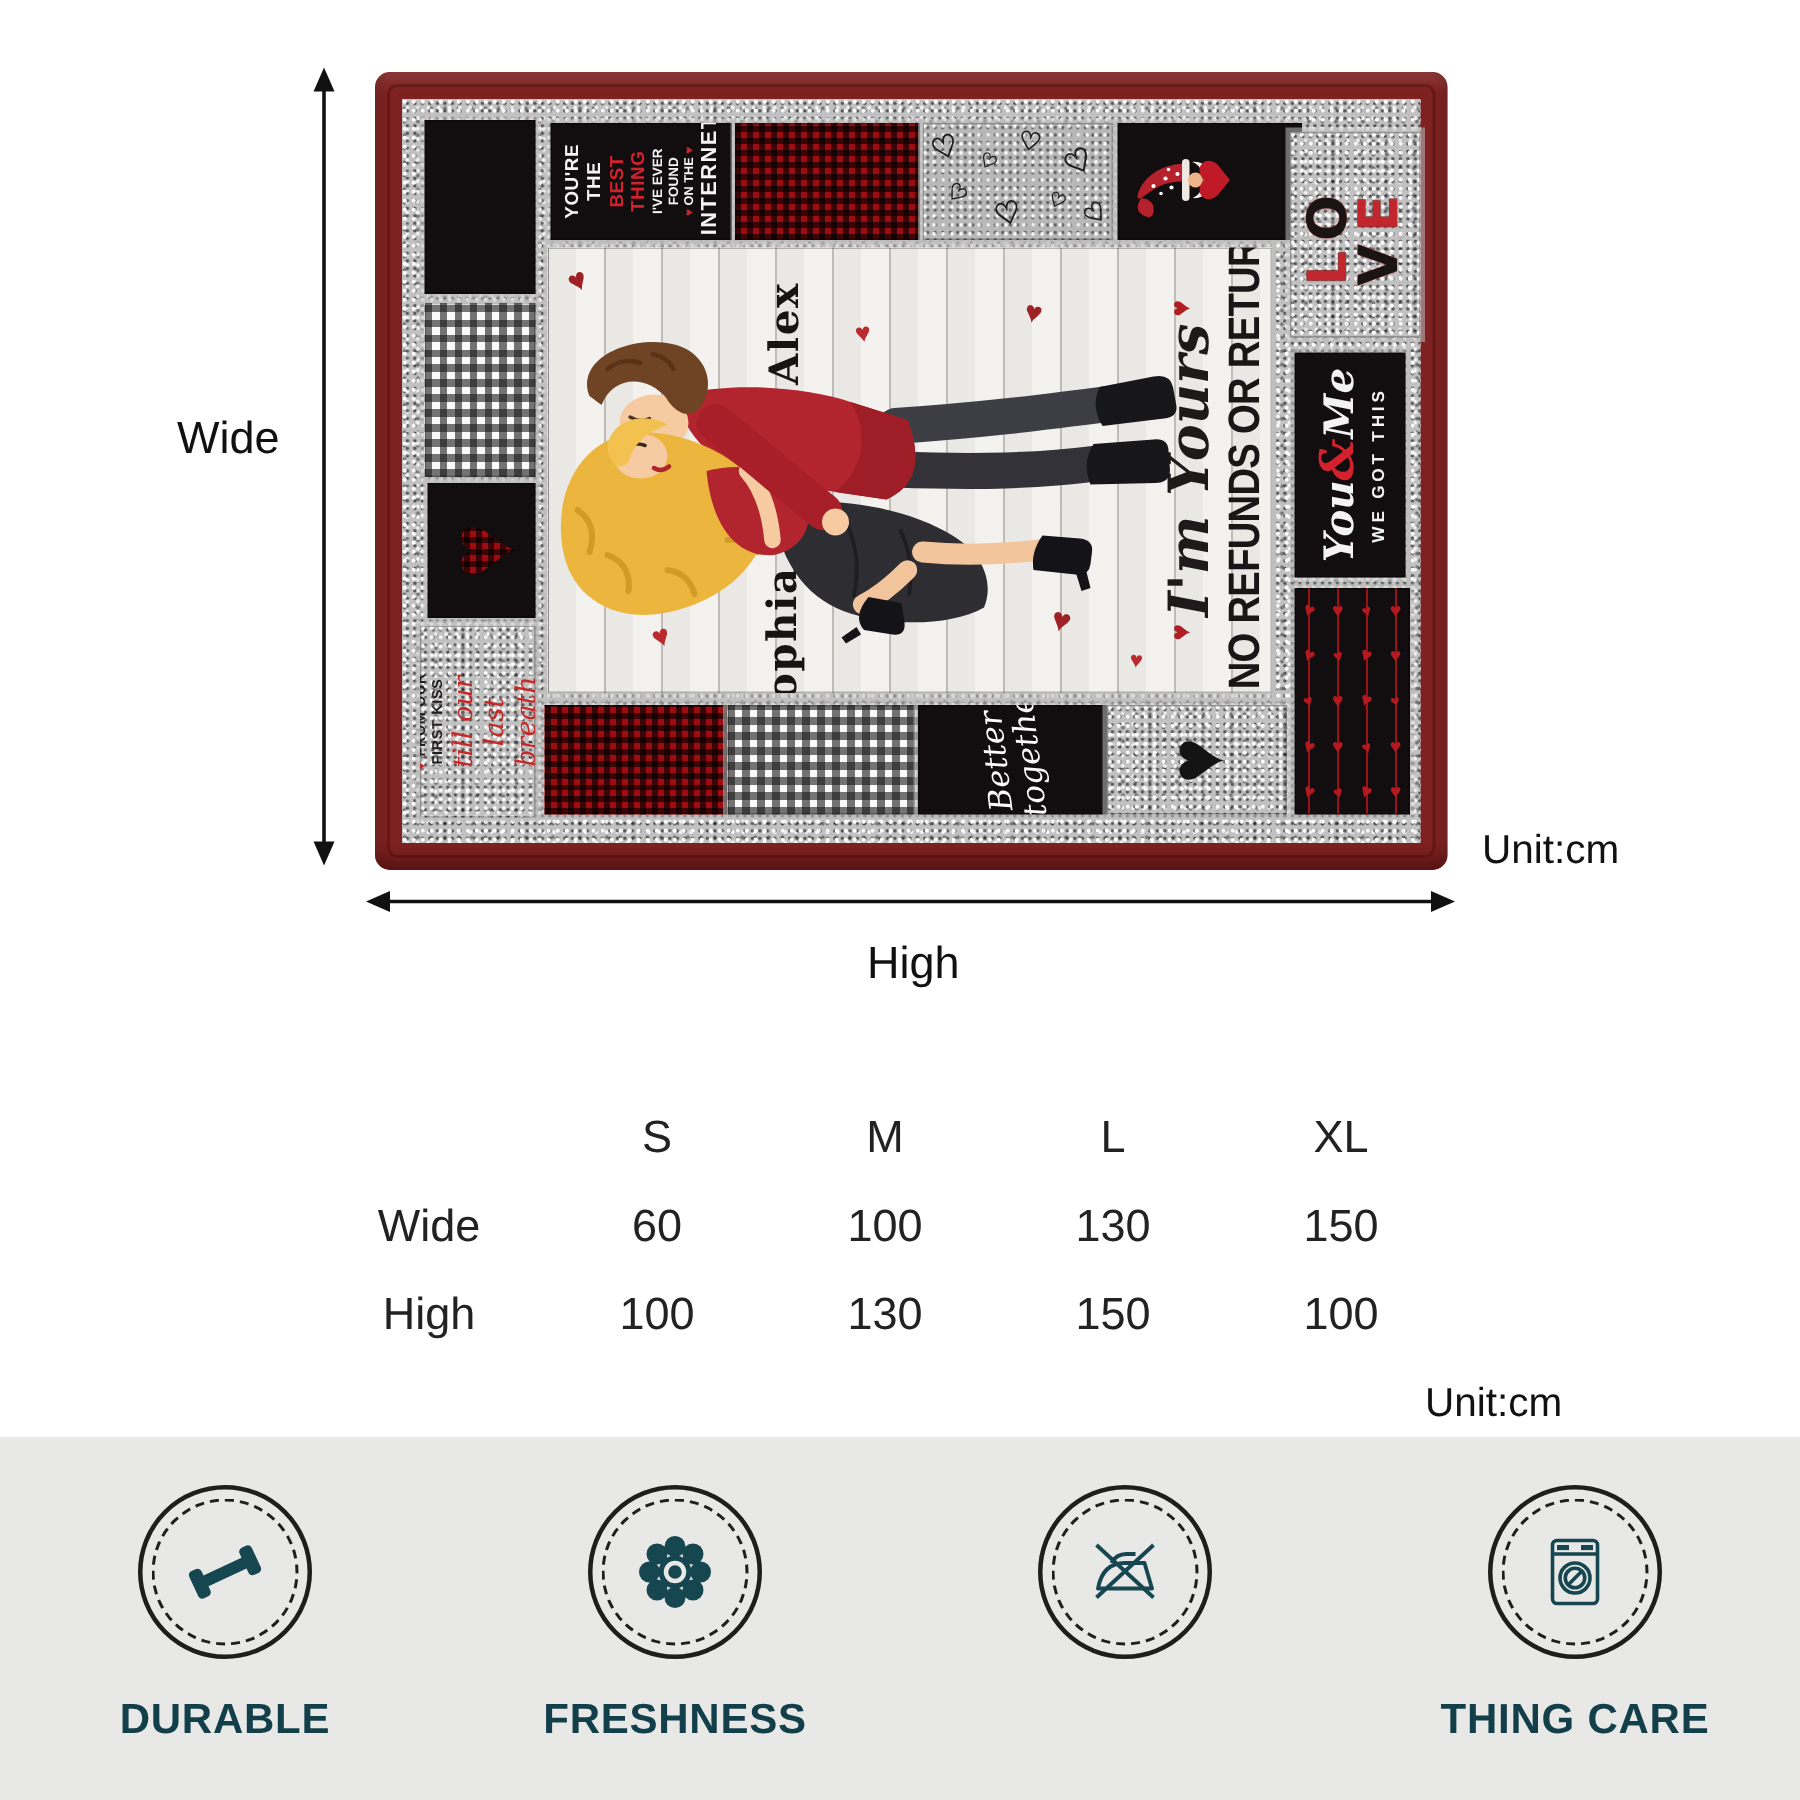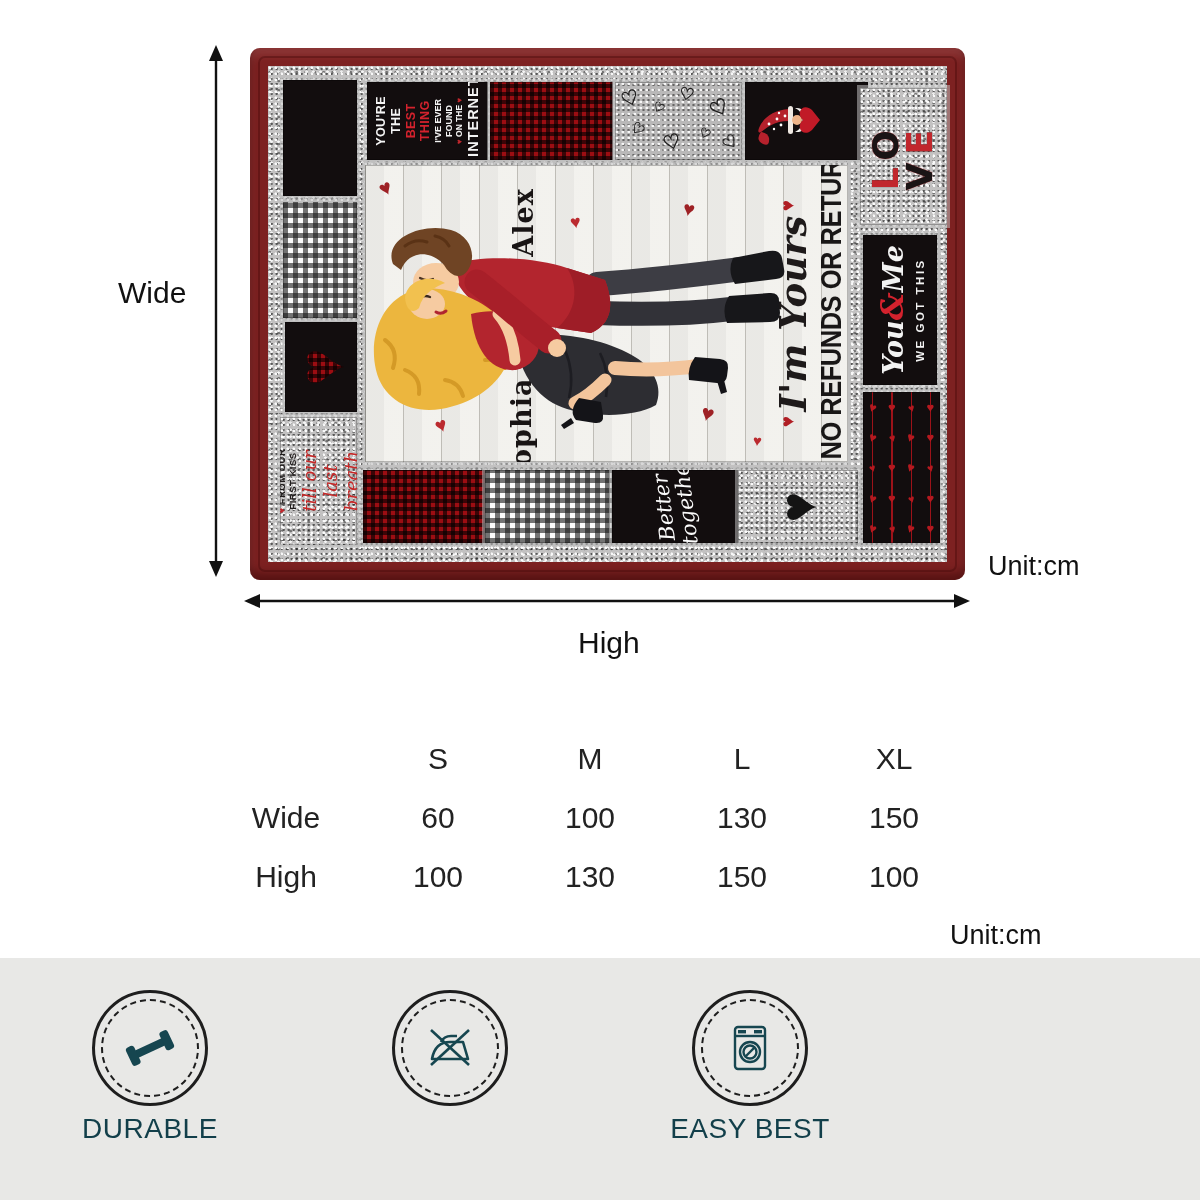--- a/index.html
+++ b/index.html
@@ -92,21 +92,21 @@
   .st-row{display:grid;grid-template-columns:repeat(5,152px);margin-bottom:25px;}
   .st-cell{text-align:center;font-size:30px;color:#222;}
   .st-label{text-align:center;}
   
   .features{position:absolute;left:0;top:958px;width:1200px;height:242px;background:#e8e8e6;
         display:flex;}
   .feature{width:300px;display:flex;flex-direction:column;align-items:center;padding-top:32px;}
   .fcircle{width:110px;height:110px;border:3px solid #1e1e1e;border-radius:50%;position:relative;
         display:flex;align-items:center;justify-content:center;}
   .fcircle::before{content:"";position:absolute;inset:6px;border:2px dashed #1e1e1e;border-radius:50%;}
-  .flabel{margin-top:7px;font-size:28px;font-weight:normal;color:#123f4a;letter-spacing:.5px;}
+  .flabel{margin-top:24px;font-size:28px;font-weight:bold;color:#123f4a;letter-spacing:.5px;}
   .ficon{width:54px;height:54px;}
 </style>
 </head>
 <body>
 
 <div class="stage">
 
   <svg class="abs" style="left:203px;top:44px;" width="26" height="534">
     <line x1="13" y1="15" x2="13" y2="519" stroke="#111" stroke-width="2.4"></line>
     <polygon points="13,1 6,17 20,17" fill="#111"></polygon>
@@ -360,20 +360,39 @@
           <g transform="rotate(-25 27 27)" fill="#164650">
             <rect x="11" y="23" width="32" height="8" rx="2"></rect>
             <rect x="4" y="17" width="9" height="20" rx="3"></rect>
             <rect x="41" y="17" width="9" height="20" rx="3"></rect>
           </g>
         </svg>
       </div>
       <div class="flabel">DURABLE</div>
     </div>
 
+    <div class="feature">
+      <div class="fcircle">
+        <svg class="ficon" viewBox="0 0 54 54">
+          <g fill="#164650">
+            <circle cx="27" cy="10" r="7"></circle>
+              <circle cx="27" cy="44" r="7"></circle>
+            <circle cx="10" cy="27" r="7"></circle>
+              <circle cx="44" cy="27" r="7"></circle>
+            <circle cx="15" cy="15" r="7"></circle>
+              <circle cx="39" cy="15" r="7"></circle>
+            <circle cx="15" cy="39" r="7"></circle>
+              <circle cx="39" cy="39" r="7"></circle>
+            <circle cx="27" cy="27" r="11"></circle>
+          </g>
+          <circle cx="27" cy="27" r="6" fill="none" stroke="#e8e8e6" stroke-width="3"></circle>
+        </svg>
+      </div>
+      <div class="flabel">FRESHNESS</div>
+    </div>
 
     <div class="feature">
       <div class="fcircle">
         <svg class="ficon" viewBox="0 0 54 54">
           <g fill="none" stroke="#164650" stroke-width="2.6" stroke-linejoin="round">
             <path d="M9,38 h36 l-5,-17 h-13 q-15,0 -18,17 z"></path>
             <path d="M18,21 q3,-6 10,-6 h6"></path>
             <line x1="8" y1="9" x2="46" y2="44"></line>
             <line x1="46" y1="9" x2="8" y2="44"></line>
           </g>
@@ -390,17 +409,17 @@
             <circle cx="27" cy="31" r="10"></circle>
             <circle cx="27" cy="31" r="6.5"></circle>
             <line x1="23" y1="35" x2="31" y2="27"></line>
           </g>
           <g fill="#164650">
             <rect x="15" y="9" width="8" height="3.4"></rect>
             <rect x="31" y="9" width="8" height="3.4"></rect>
           </g>
         </svg>
       </div>
-      <div class="flabel">EASY BEST</div>
+      <div class="flabel">THING CARE</div>
     </div>
 
   </footer>
 </div>
 
 </body></html>

